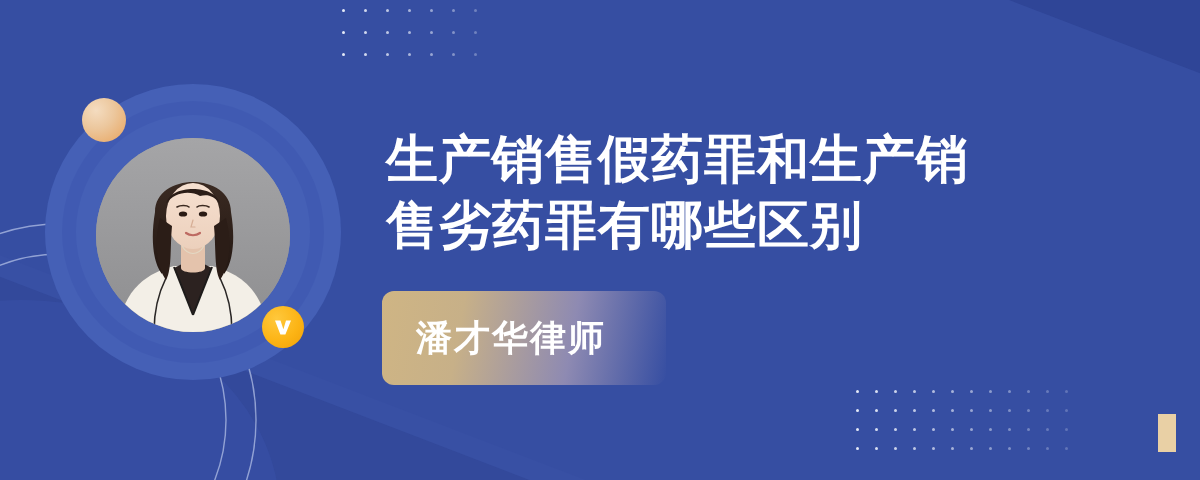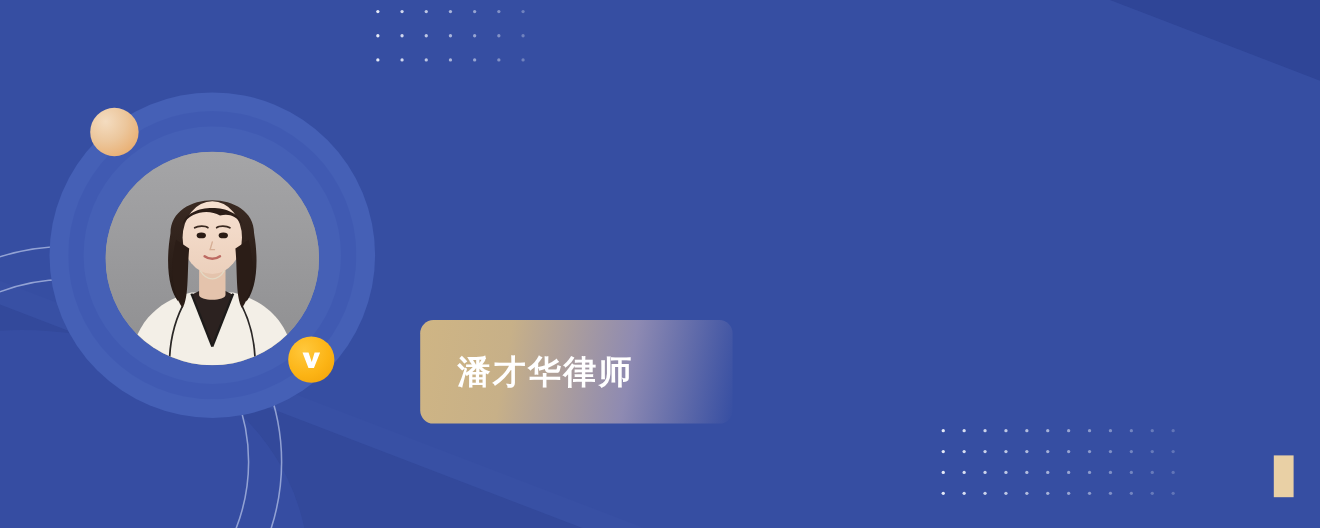--- a/index.html
+++ b/index.html
@@ -170,21 +170,21 @@
     top: 291px;
     width: 284px;
     height: 94px;
     border-radius: 12px;
     background: linear-gradient(100deg, #cfb584 0%, #c7b088 28%, #8e8ab2 66%, rgba(70,92,170,0) 100%);
     display: flex;
     align-items: center;
   }
   .name-text {
     color: #ffffff;
-    font-size: 30px;
+    font-size: 36px;
     font-weight: 700;
     letter-spacing: 2px;
     padding-left: 34px;
     white-space: nowrap;
   }
 </style>
 </head>
 <body>
 
 <div id="banner">
@@ -333,18 +333,22 @@
   </div>
 
   <div class="v-badge">
     <svg viewBox="0 0 26 26" xmlns="http://www.w3.org/2000/svg">
       <path d="M5 6.5 L10.5 6.5 L13.4 15.2 L16 6.5 L21 6.5 L15.4 20.5 L10.4 20.5 Z" fill="#ffffff"></path>
     </svg>
   </div>
 
   <div class="dot-circle"></div>
 
+  <div class="content">
+    <div class="title"><span>生产销售假药罪和生产销</span>
+<span>售劣药罪有哪些区别</span></div>
+  </div>
 
   <div class="name-badge">
     <span class="name-text">潘才华律师</span>
   </div>
 
 </div>
 
 </body></html>

